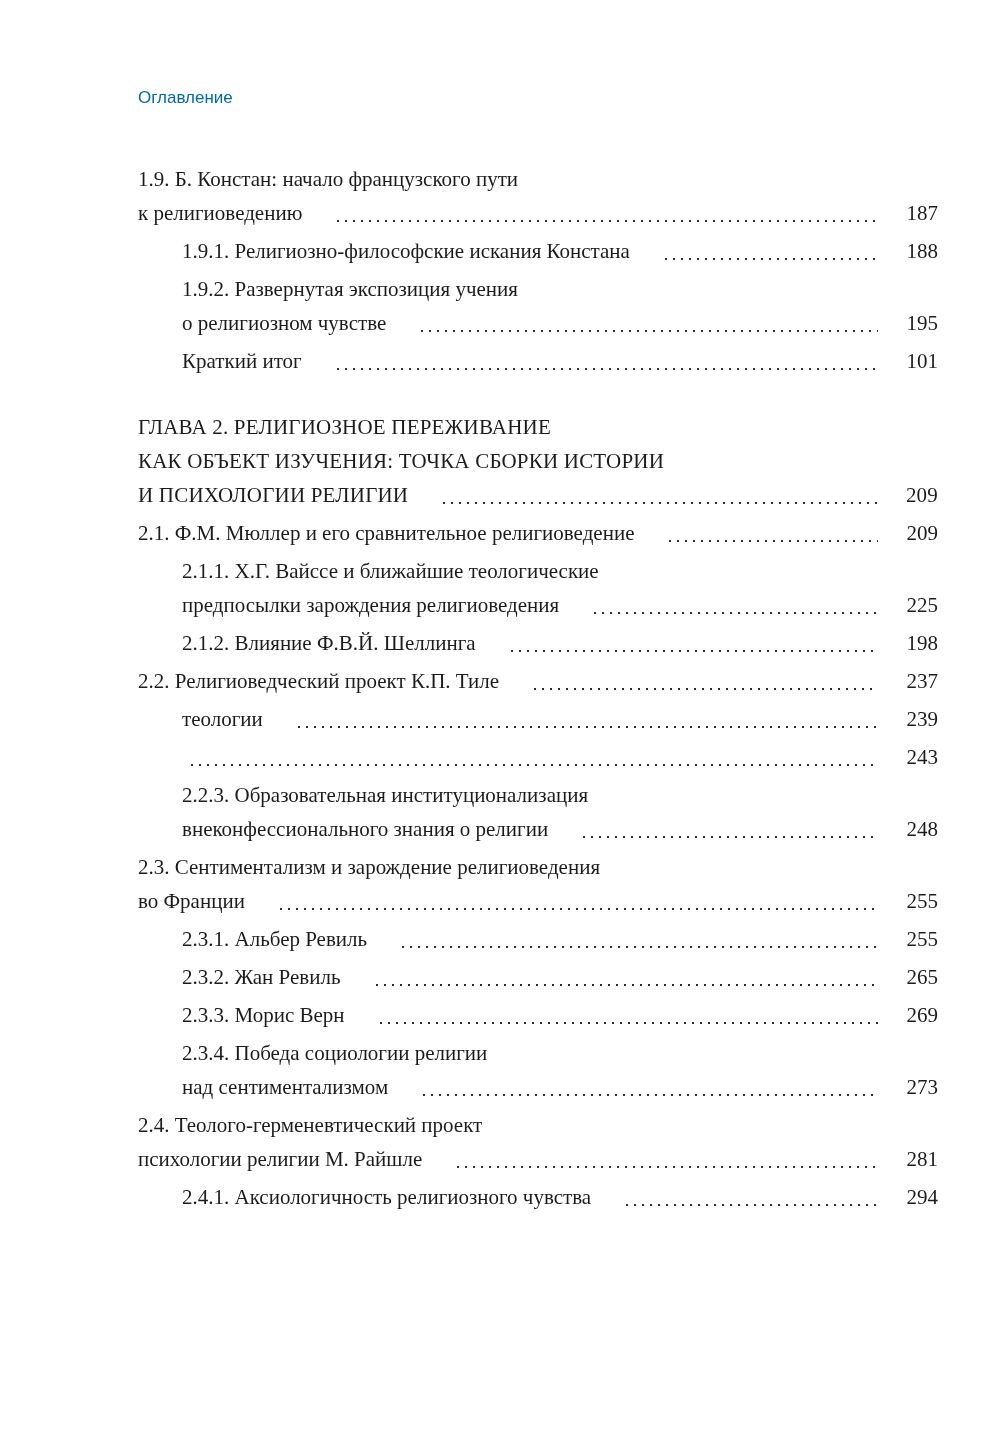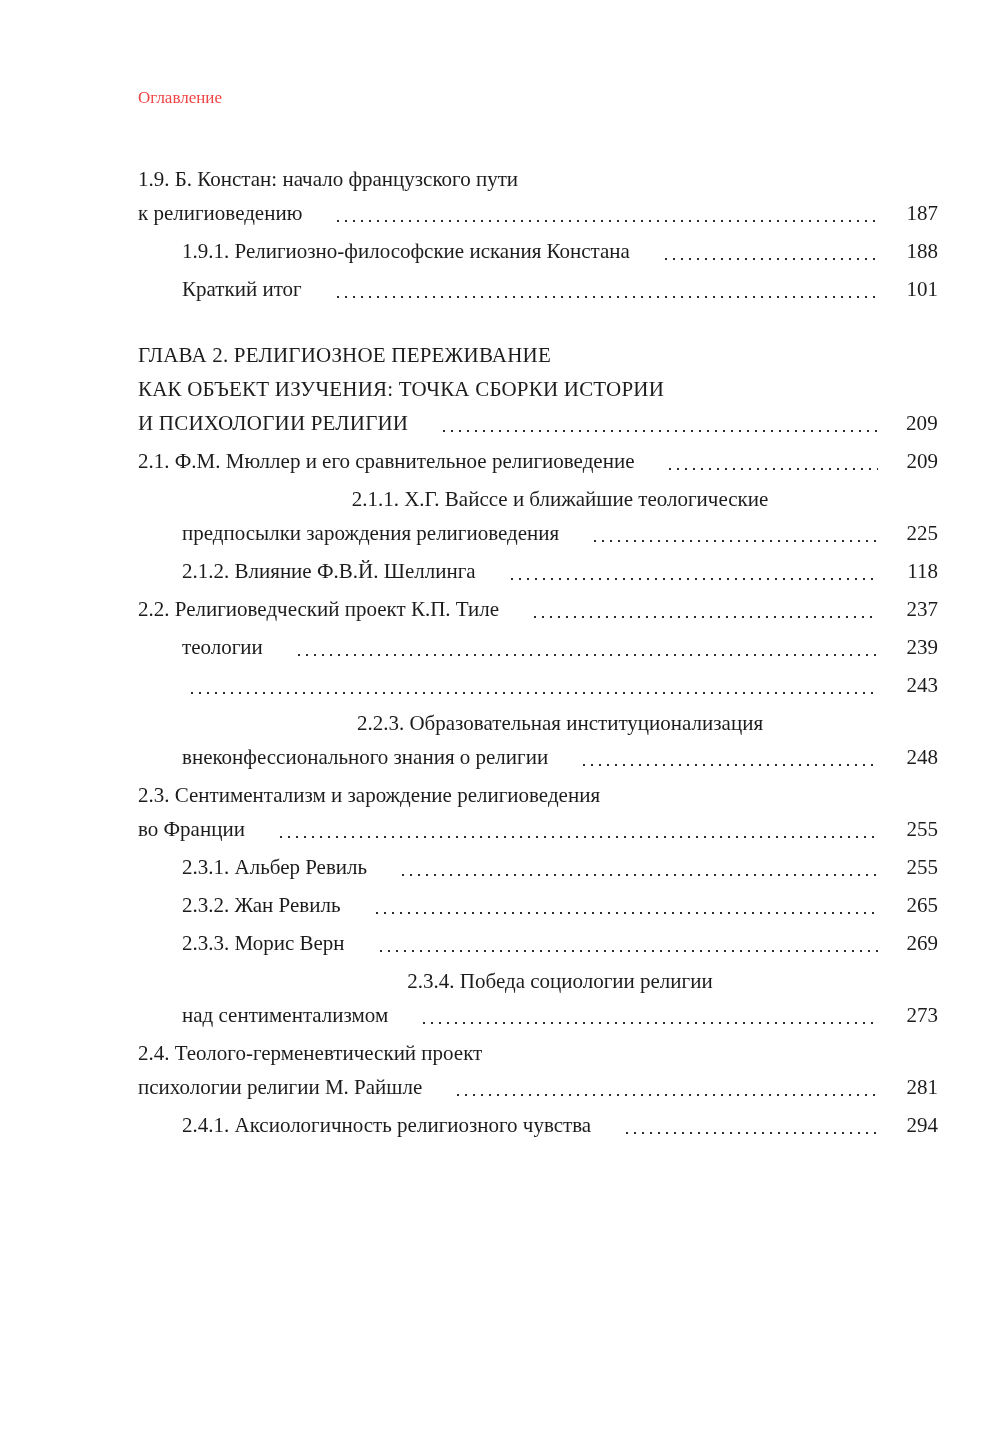--- a/index.html
+++ b/index.html
@@ -14,35 +14,34 @@
     color: #1c1c1c;
     overflow: hidden;
   }
   .page {
     box-sizing: border-box;
     width: 1000px;
     height: 1449px;
     padding: 88px 62px 0 138px;
   }
   .running-head {
-    font-family: Liberation Serif, serif;
+    font-family: Liberation Sans, sans-serif;
     font-size: 17px;
-    color: #ef4444;
+    color: #0369a1;
     margin-bottom: 54px;
   }
   .toc {
     font-size: 21px;
     line-height: 34px;
   }
   .entry {
     margin: 4px 0;
   }
   .entry.indent {
     padding-left: 44px;
-    text-align: center;
   }
   .entry.caps {
     letter-spacing: 0.2px;
   }
   .entry.gap {
     margin-top: 32px;
   }
   .line { display: block; }
   .line.leader {
     display: flex;
@@ -81,20 +80,28 @@
         </div>
       </div>
       <div class="entry indent">
         <div class="line leader">
           <span class="txt">1.9.1. Религиозно-философские искания Констана</span>
           <span class="dots"></span>
           <span class="pg">188</span>
         </div>
       </div>
       <div class="entry indent">
+        <div class="line"><span class="txt">1.9.2. Развернутая экспозиция учения</span></div>
+        <div class="line leader">
+          <span class="txt">о религиозном чувстве</span>
+          <span class="dots"></span>
+          <span class="pg">195</span>
+        </div>
+      </div>
+      <div class="entry indent">
         <div class="line leader">
           <span class="txt">Краткий итог</span>
           <span class="dots"></span>
           <span class="pg">101</span>
         </div>
       </div>
       <div class="entry caps gap">
         <div class="line"><span class="txt">ГЛАВА 2. РЕЛИГИОЗНОЕ ПЕРЕЖИВАНИЕ</span></div>
         <div class="line"><span class="txt">КАК ОБЪЕКТ ИЗУЧЕНИЯ: ТОЧКА СБОРКИ ИСТОРИИ</span></div>
         <div class="line leader">
@@ -115,21 +122,21 @@
         <div class="line leader">
           <span class="txt">предпосылки зарождения религиоведения</span>
           <span class="dots"></span>
           <span class="pg">225</span>
         </div>
       </div>
       <div class="entry indent">
         <div class="line leader">
           <span class="txt">2.1.2. Влияние Ф.В.Й. Шеллинга</span>
           <span class="dots"></span>
-          <span class="pg">118</span>
+          <span class="pg">198</span>
         </div>
       </div>
       <div class="entry">
         <div class="line leader">
           <span class="txt">2.2. Религиоведческий проект К.П. Тиле</span>
           <span class="dots"></span>
           <span class="pg">237</span>
         </div>
       </div>
       <div class="entry indent">

